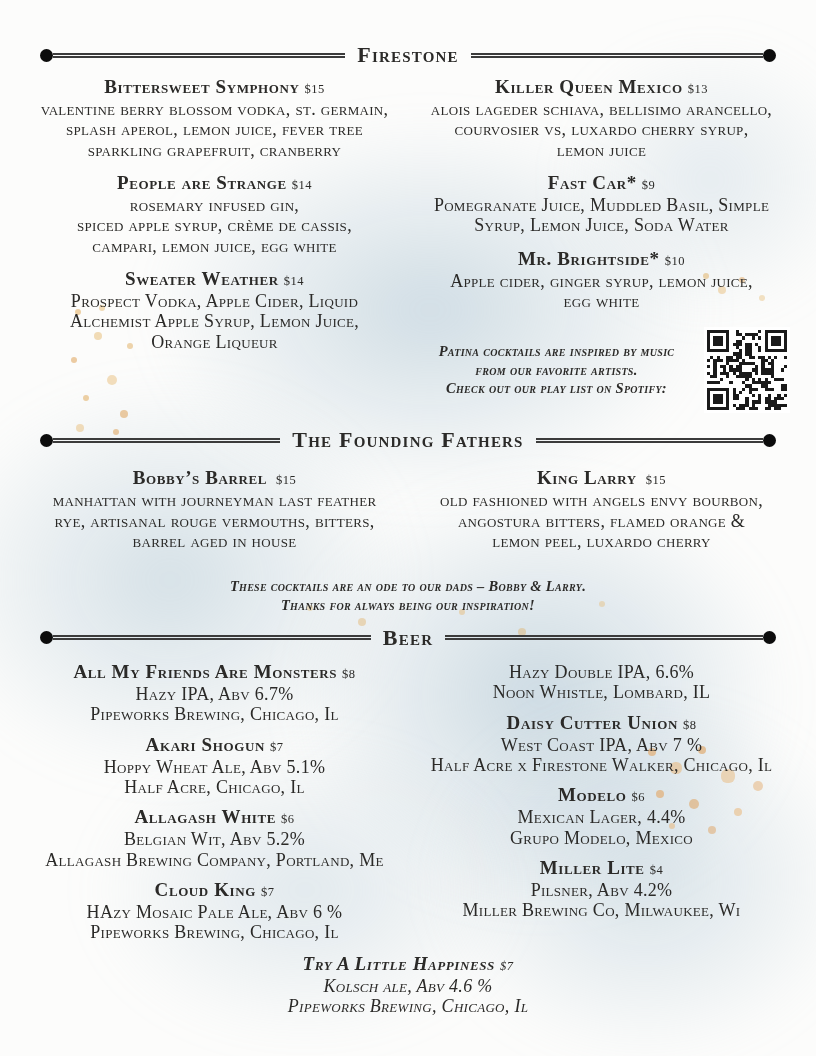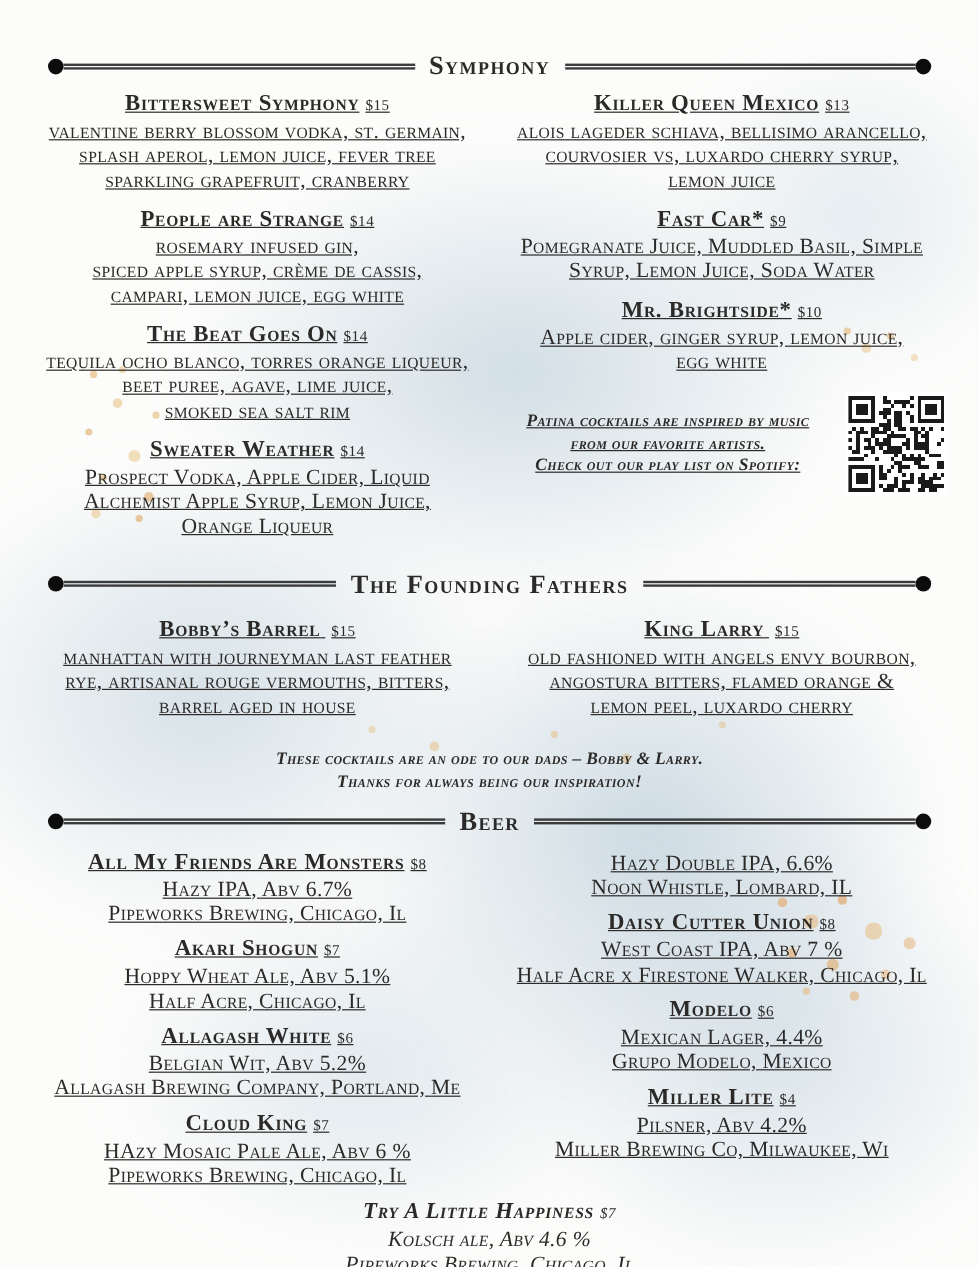--- a/index.html
+++ b/index.html
@@ -38,21 +38,21 @@
   .speck.s4{left:300px;top:600px;
     box-shadow:8px 6px 0 1px rgba(230,185,111,.4),60px 20px 0 2px rgba(224,172,92,.4),
     160px 10px 0 1px rgba(230,185,111,.45),220px 30px 0 2px rgba(224,172,92,.4),
     300px 2px 0 1px rgba(230,185,111,.4);}
   
   .content{position:relative;padding:42px 26px 0 26px;font-variant:small-caps;}
   .section-header{display:flex;align-items:center;margin:0 14px 8px 14px;}
   .section-header .rule{flex:1;height:5px;border-top:2px solid #3b3b3b;border-bottom:2px solid #3b3b3b;box-sizing:border-box;}
   .section-header .dot{width:13px;height:13px;border-radius:50%;background:#0c0c0c;flex:0 0 auto;}
   .section-title{font-size:22px;font-weight:bold;letter-spacing:1.2px;margin:0 12px;white-space:nowrap;}
-  .two-col{display:grid;grid-template-columns:1fr 1fr;column-gap:10px;text-decoration:underline;}
+  .two-col{display:grid;grid-template-columns:1fr 1fr;column-gap:10px;}
   .col{min-width:0;}
   .item{text-align:center;margin-bottom:12px;}
   .item-name{font-weight:bold;font-size:19px;letter-spacing:.6px;}
   .item-price{font-size:12.5px;letter-spacing:.5px;margin-left:5px;}
   .item-desc{font-size:18px;line-height:1.13;letter-spacing:.3px;margin-top:1px;}
   .beer .item{margin-bottom:9px;}
   .note{font-style:italic;font-weight:bold;font-size:14.5px;line-height:1.3;text-align:center;letter-spacing:.3px;}
   .note-row{display:flex;gap:10px;margin-top:16px;padding-left:6px;}
   .note-row .note{flex:1;}
   .qr{flex:0 0 auto;width:86px;height:86px;background:#ffffff;padding:3px;box-sizing:border-box;}
@@ -75,38 +75,34 @@
     <div class="speck s2"></div>
     <div class="speck s3"></div>
     <div class="speck s4"></div>
   </div>
 
   <div class="content">
 
     <div class="section-header">
       <span class="dot"></span>
       <span class="rule"></span>
-      <h2 class="section-title">Symphony</h2>
+      <h2 class="section-title">Firestone</h2>
       <span class="rule"></span>
       <span class="dot"></span>
     </div>
 
     <div class="two-col">
       <div class="col">
         <div class="item">
           <div><span class="item-name">Bittersweet Symphony</span><span class="item-price">$15</span></div>
           <div class="item-desc">valentine berry blossom vodka, st. germain,<br>splash aperol, lemon juice, fever tree<br>sparkling grapefruit, cranberry</div>
         </div>
         <div class="item">
           <div><span class="item-name">People are Strange</span><span class="item-price">$14</span></div>
           <div class="item-desc">rosemary infused gin,<br>spiced apple syrup, crème de cassis,<br>campari, lemon juice, egg white</div>
-        </div>
-        <div class="item">
-          <div><span class="item-name">The Beat Goes On</span><span class="item-price">$14</span></div>
-          <div class="item-desc">tequila ocho blanco, torres orange liqueur,<br>beet puree, agave, lime juice,<br>smoked sea salt rim</div>
         </div>
         <div class="item">
           <div><span class="item-name">Sweater Weather</span><span class="item-price">$14</span></div>
           <div class="item-desc">Prospect Vodka, Apple Cider, Liquid<br>Alchemist Apple Syrup, Lemon Juice,<br>Orange Liqueur</div>
         </div>
       </div>
 
       <div class="col">
         <div class="item">
           <div><span class="item-name">Killer Queen Mexico</span><span class="item-price">$13</span></div>

